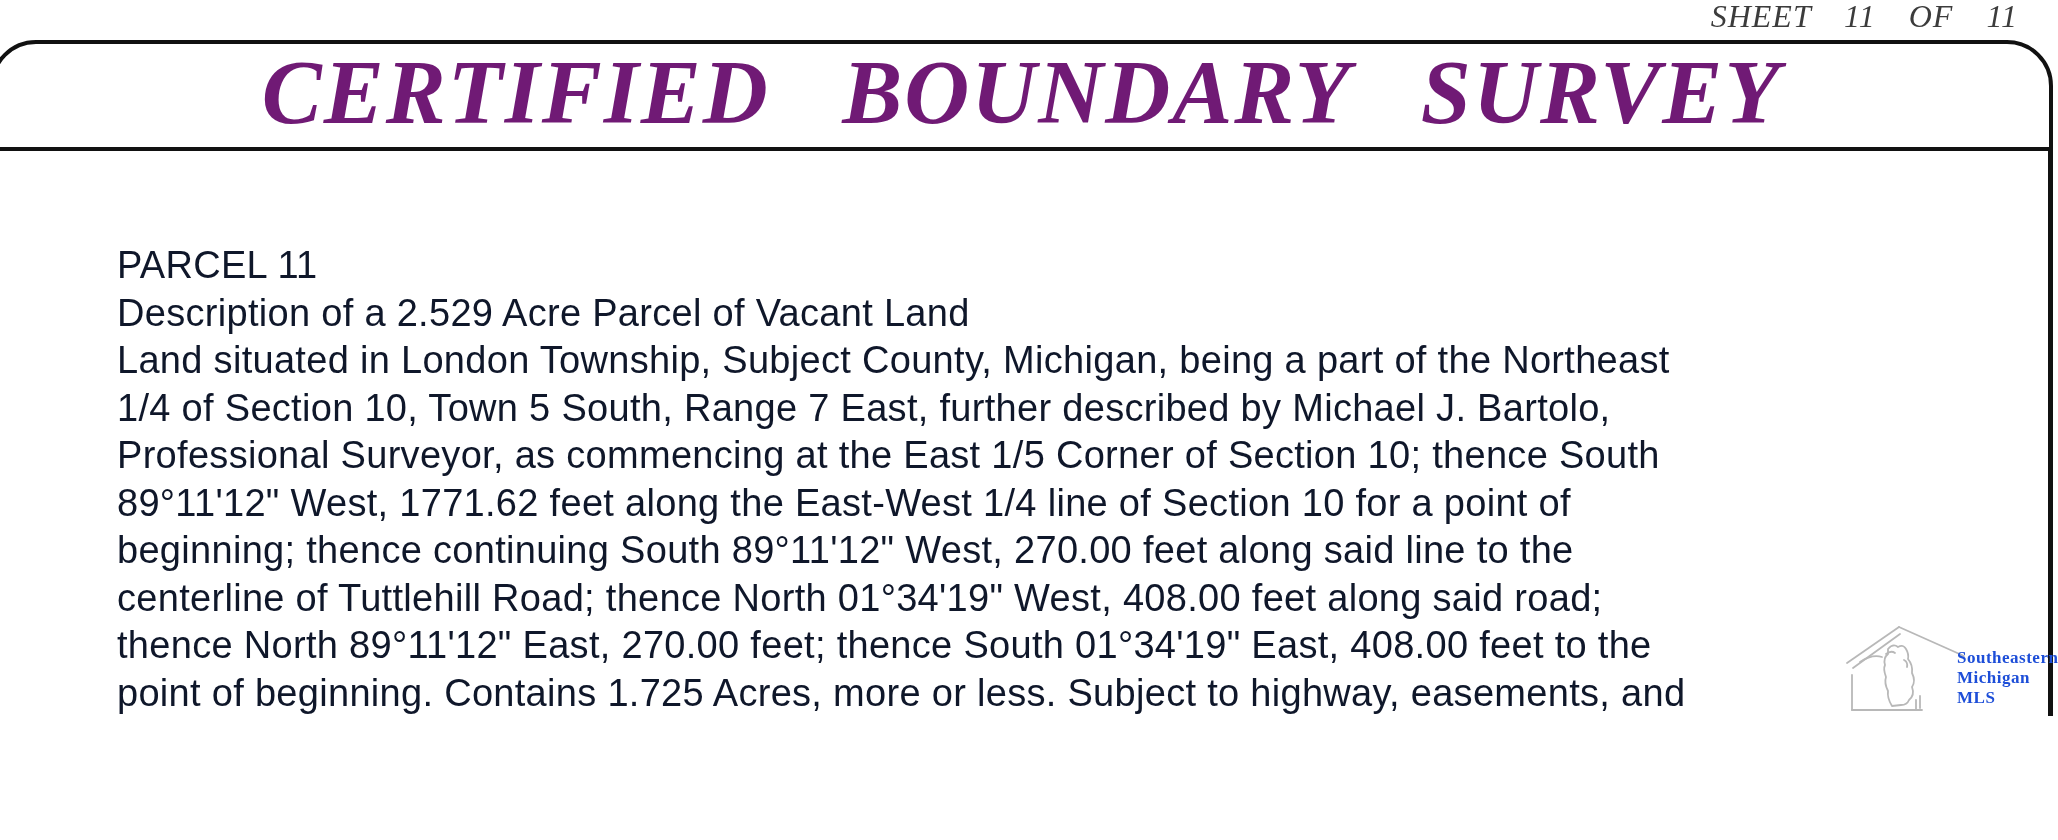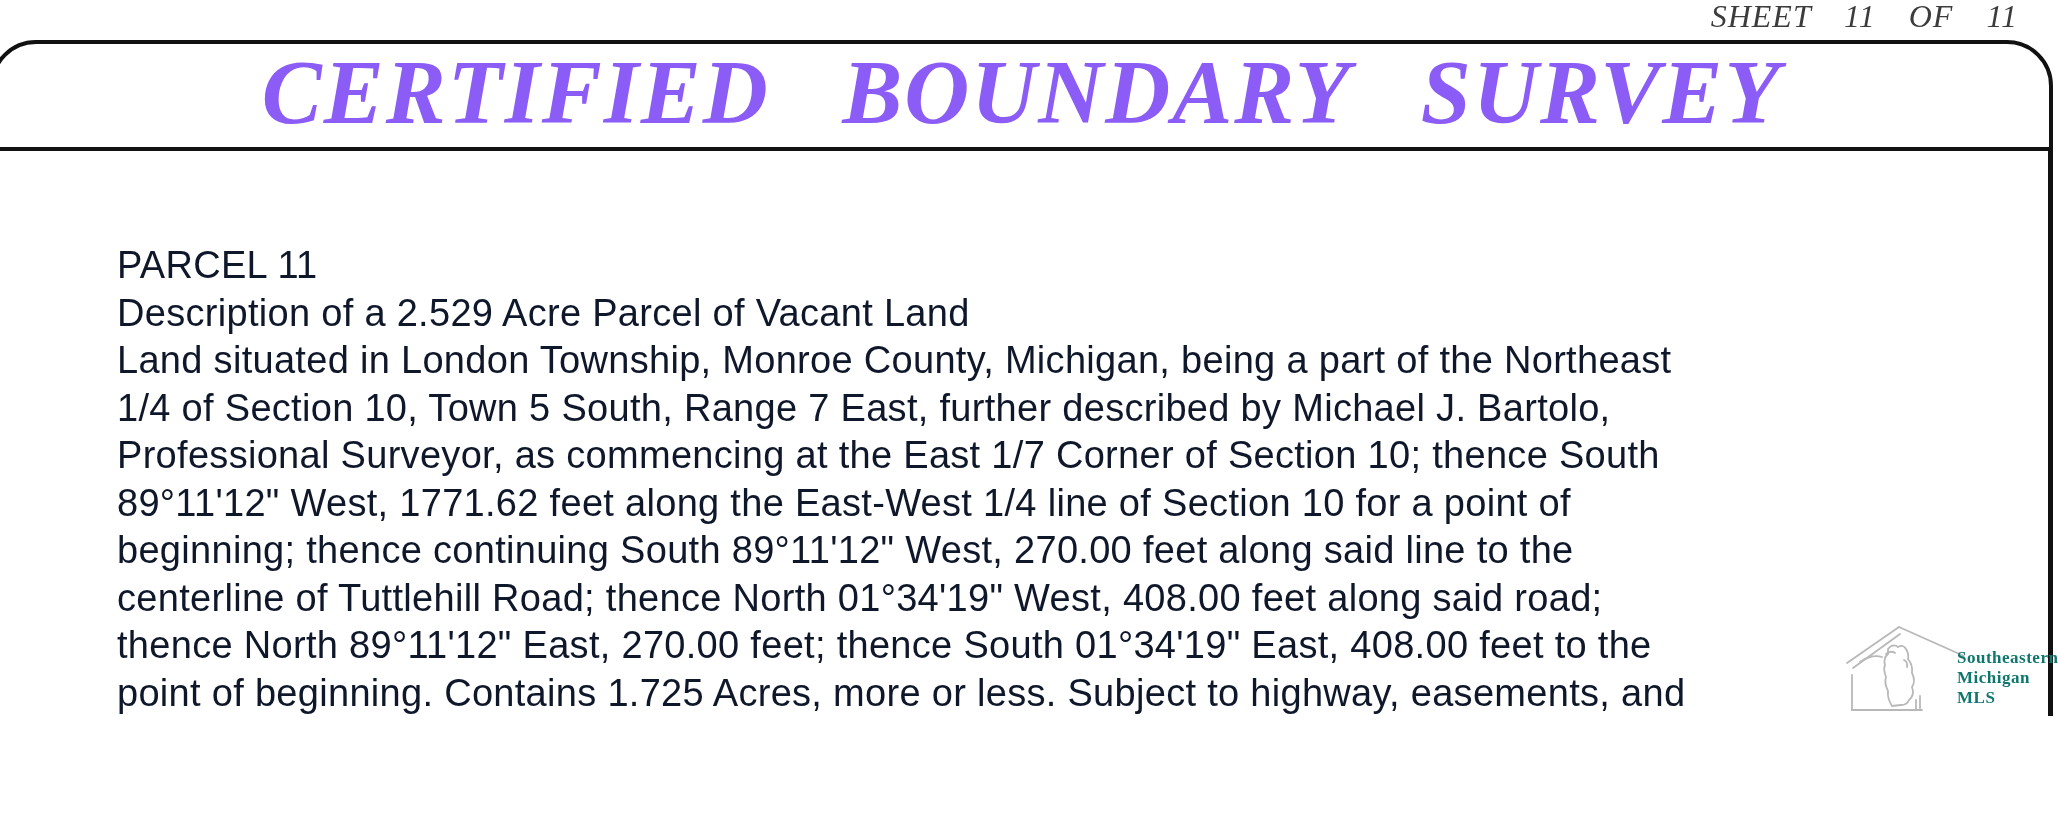--- a/index.html
+++ b/index.html
@@ -47,21 +47,21 @@
     justify-content: center;
   }
   .banner-title {
     margin: 0;
     font-family: "Liberation Serif", serif;
     font-style: italic;
     font-weight: bold;
     font-size: 90px;
     letter-spacing: 2px;
     word-spacing: 48px;
-    color: #8b5cf6;
+    color: #701a75;
     white-space: nowrap;
     transform: translateY(-3px);
   }
 
   
   .right-border {
     position: absolute;
     top: 147px;
     bottom: 0;
     right: 5px;
@@ -96,43 +96,43 @@
   }
   .watermark-text {
     position: absolute;
     left: 113px;
     top: 26px;
     font-family: "Liberation Serif", serif;
     font-weight: bold;
     font-size: 17px;
     line-height: 20px;
     letter-spacing: 0.5px;
-    color: #0f766e;
+    color: #1d4ed8;
     white-space: nowrap;
   }
 </style>
 </head>
 <body>
 
 <div class="page">
 
   <div class="sheet-label">SHEET 11 OF 11</div>
 
   <div class="header-box">
     <h1 class="banner-title">CERTIFIED BOUNDARY SURVEY</h1>
   </div>
 
   <div class="right-border"></div>
 
   <div class="description">
     <div>PARCEL 11</div>
     <div>Description of a 2.529 Acre Parcel of Vacant Land</div>
-    <div>Land situated in London Township, Monroe County, Michigan, being a part of the Northeast</div>
+    <div>Land situated in London Township, Subject County, Michigan, being a part of the Northeast</div>
     <div>1/4 of Section 10, Town 5 South, Range 7 East, further described by Michael J. Bartolo,</div>
-    <div>Professional Surveyor, as commencing at the East 1/7 Corner of Section 10; thence South</div>
+    <div>Professional Surveyor, as commencing at the East 1/5 Corner of Section 10; thence South</div>
     <div>89°11'12" West, 1771.62 feet along the East-West 1/4 line of Section 10 for a point of</div>
     <div>beginning; thence continuing South 89°11'12" West, 270.00 feet along said line to the</div>
     <div>centerline of Tuttlehill Road; thence North 01°34'19" West, 408.00 feet along said road;</div>
     <div>thence North 89°11'12" East, 270.00 feet; thence South 01°34'19" East, 408.00 feet to the</div>
     <div>point of beginning. Contains 1.725 Acres, more or less. Subject to highway, easements, and</div>
     <div>restrictions of record.</div>
   </div>
 
   <div class="watermark">
     <svg width="125" height="92" viewBox="0 0 125 92" fill="none" stroke="#b8b8b8" stroke-width="1.8" stroke-linecap="round" stroke-linejoin="round">

